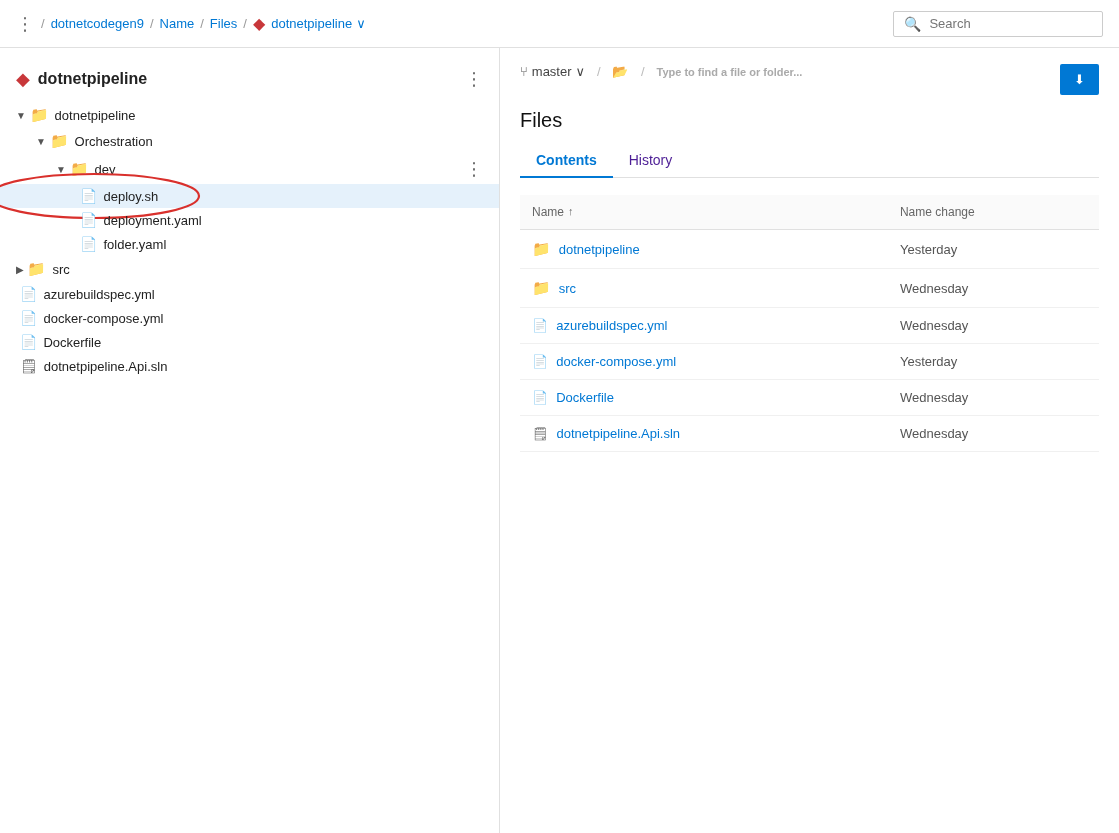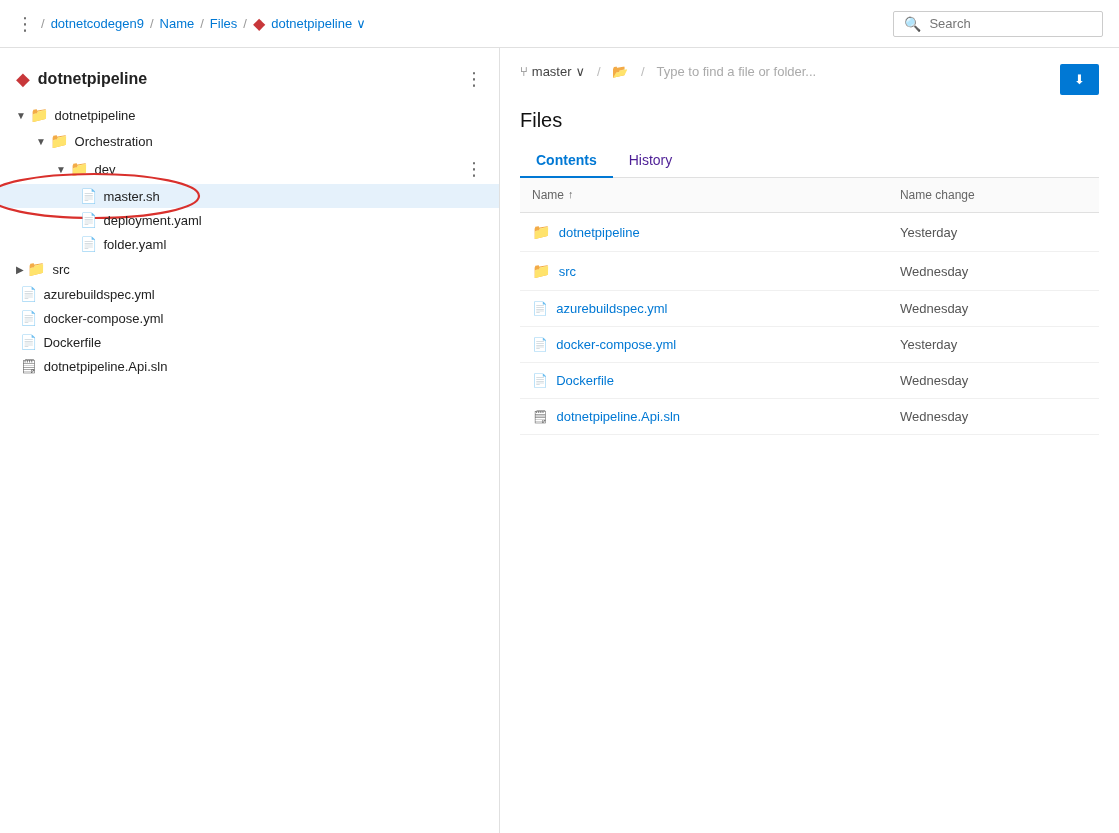--- a/index.html
+++ b/index.html
@@ -64,21 +64,21 @@
     }
     .branch-bar .branch-btn .branch-icon { color: #555; }
     .branch-bar .sep { color: #bbb; }
     .branch-bar .folder-btn { cursor: pointer; }
     .branch-bar .path-placeholder { color: #aaa; font-style: normal; }
 
     
     .files-heading { font-size: 20px; font-weight: 400; color: #111; margin-bottom: 12px; }
 
     
-    .tabs { display: flex; gap: 0; border-bottom: 1px solid #e0e0e0; margin-bottom: 0; }
+    .tabs { display: flex; gap: 0; border-bottom: 1px solid #e0e0e0; margin-bottom: 17px; }
     .tab {
       padding: 8px 16px; cursor: pointer; font-size: 14px; color: #4c1d95;
       border-bottom: 2px solid transparent; margin-bottom: -1px;
     }
     .tab.active { color: #0078d4; border-bottom: 2px solid #0078d4; font-weight: 600; }
 
     
     .file-table { width: 100%; border-collapse: collapse; margin-top: 0; }
     .file-table th {
       text-align: left; padding: 10px 12px; font-size: 12px; color: #666;
@@ -150,21 +150,21 @@
 
     <div class="tree-item" style="padding-left:56px; position: relative;">
       <span class="chevron">▼</span>
       <span class="folder-icon">📁</span>
       <span class="item-label">dev</span>
       <span class="item-actions">⋮</span>
     </div>
 
     <div class="tree-item selected" style="padding-left:80px; position:relative;">
       <span class="file-icon" style="color:#4a90d9; margin-right:6px;">📄</span>
-      <span class="item-label">master.sh</span>
+      <span class="item-label">deploy.sh</span>
 
       <svg style="position:absolute; left:-16px; top:50%; transform:translateY(-50%); pointer-events:none; overflow:visible;" width="220" height="50">
         <ellipse cx="110" cy="25" rx="105" ry="22" fill="none" stroke="#d9302c" stroke-width="2.2" stroke-dasharray=""></ellipse>
       </svg>
     </div>
 
     <div class="tree-item" style="padding-left:80px;">
       <span class="file-icon" style="color:#4a90d9; margin-right:6px;">📄</span>
       <span class="item-label">deployment.yaml</span>
     </div>
@@ -207,21 +207,21 @@
     <div style="display:flex; align-items:center; justify-content:space-between; margin-bottom:14px;">
       <div class="branch-bar">
         <div class="branch-btn">
           <span class="branch-icon">⑂</span>
           <span>master</span>
           <span>∨</span>
         </div>
         <span class="sep" style="color:#bbb; margin:0 4px;">/</span>
         <span class="folder-btn" style="color:#555;">📂</span>
         <span class="sep" style="color:#bbb; margin:0 4px;">/</span>
-        <span class="path-placeholder" style="color:#aaa; font-size:13px;">Type to find a file or folder...</span>
+        <span class="path-placeholder" style="color:#aaa; font-size:11px;font-weight:bold;">Type to find a file or folder...</span>
       </div>
       <button class="clone-btn" style="background:#0078d4; color:#fff; border:none; padding:8px 14px; cursor:pointer; font-size:13px; border-radius:2px; display:flex; align-items:center; gap:6px;">
         <span>⬇</span>
       </button>
     </div>
 
     <h1 class="files-heading">Files</h1>
 
     <div class="tabs">
       <div class="tab active">Contents</div>

